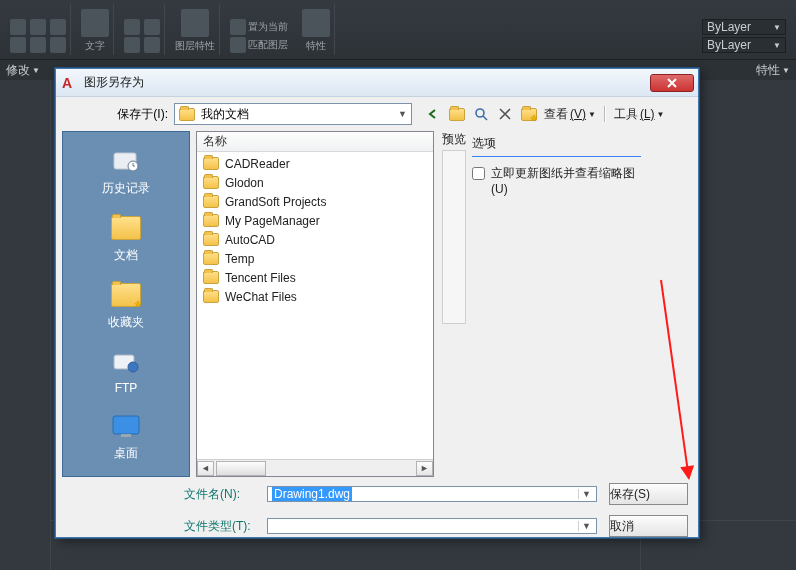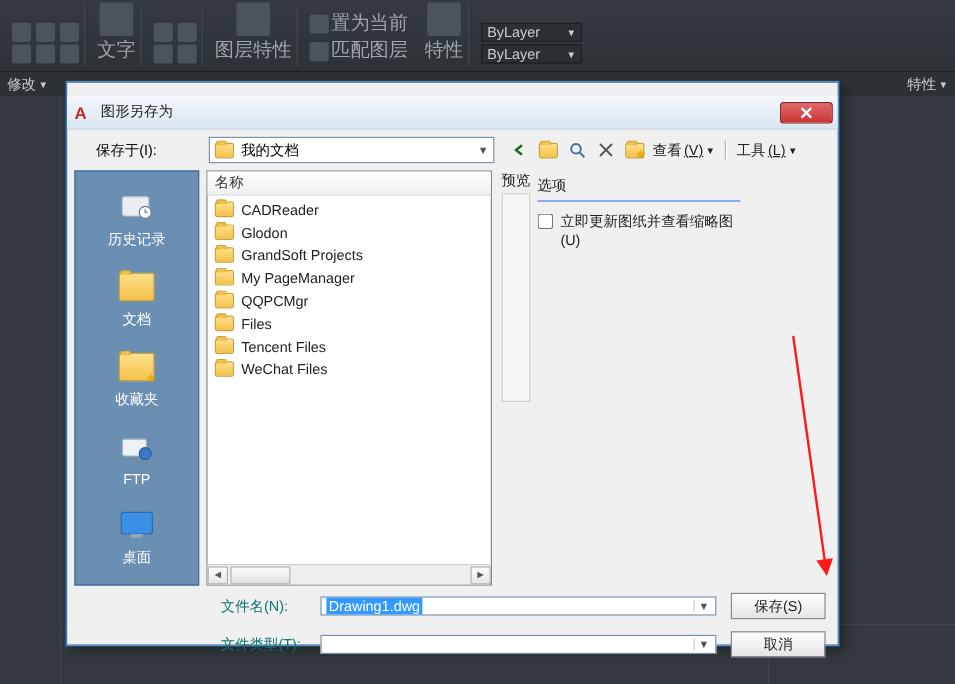--- a/index.html
+++ b/index.html
@@ -10,21 +10,21 @@
     position: absolute; left: 0; top: 0; right: 0; height: 60px;
     background: linear-gradient(#343a40,#2d3237);
     border-bottom: 1px solid #1e2124;
     display: flex; align-items: flex-end; color: #c9cdd1;
     gap: 6px; padding: 4px 6px;
   }
   .rgrp { display:flex; flex-direction:column; align-items:center; gap:2px; padding:2px 4px; border-right:1px solid #41474d; height:100%; justify-content:flex-end; }
   .rgrp:last-child { border-right:none; }
   .ricons { display:flex; gap:4px; }
   .ric { width:16px; height:16px; background:#4b535b; border-radius:2px; }
-  .rlbl { font-size:16px; color:#9ea5ab;font-family:Liberation Serif, serif; }
+  .rlbl { font-size:10px; color:#9ea5ab;font-family:Liberation Serif, serif; }
   .layercombo {
     width: 84px; background:#2a2f34; border:1px solid #1b1f22; color:#c9cdd1;
     display:flex; align-items:center; padding:0 4px; font-size:11px; height:16px;
     justify-content:space-between;
   }
   .layercombo .tri { font-size:8px; }
   .panel-strip { position:absolute; left:0; top:60px; right:0; height:20px; background:#2c3136; display:flex; align-items:center; color:#c9cdd1; padding:0 6px; gap:6px;}
   .panel-strip .dd { font-size:11px; display:flex; align-items:center; gap:2px;}
   .panel-strip .dd .tri{font-size:8px;}
   .panel-strip .spacer { flex:1; }
@@ -47,61 +47,61 @@
 
   
   .dialog {
     position:absolute; left:55px; top:68px; width:644px; height:470px;
     border:1px solid #3e78b3; background:#f0f0f0;
     box-shadow: 0 0 0 1px #274f7a, 4px 4px 10px rgba(0,0,0,.4);
   }
   .titlebar {
     height:28px; background:linear-gradient(#f3f7fb,#dbe7f4);
     border-bottom:1px solid #c5d2e0; display:flex; align-items:center;
-    padding:0 4px 0 6px; gap:6px;margin-top:11px;
+    padding:0 4px 0 6px; gap:6px;
   }
   .titlebar .appicon {
     width:16px;height:16px;position:relative;
   }
   .titlebar .appicon::before{
     content:"A"; position:absolute; inset:0;
     font: 900 14px/16px Arial; color:#c62828;
   }
   .titlebar .title { flex:1; color:#1a1a1a; }
   .titlebar .closebtn {
     width:44px;height:18px;background:linear-gradient(#e06969,#c33);
     border:1px solid #8b2222;border-radius:3px;display:flex;align-items:center;justify-content:center;
   }
   .titlebar .closebtn svg{stroke:#fff;stroke-width:2;}
 
   .drow1 {
     display:flex; align-items:center; gap:6px; padding:6px 10px 6px 24px;
   }
-  .drow1 .lbl { width:88px; text-align:left; }
+  .drow1 .lbl { width:88px; text-align:right; }
   .locsel {
     width:238px;height:22px;border:1px solid #7a93ab;background:#fff;
     display:flex;align-items:center;gap:6px;padding:0 4px;
   }
   .locsel .tri{margin-left:auto;font-size:9px;color:#555;}
   .foldicon{
     width:16px;height:13px;background:linear-gradient(#ffe08a,#f4c24a);
     border:1px solid #caa33a;border-radius:2px;position:relative;flex:0 0 auto;
   }
   .foldicon::before{content:"";position:absolute;left:0;top:-3px;width:7px;height:3px;background:#f4c24a;border:1px solid #caa33a;border-bottom:none;border-radius:2px 2px 0 0;}
   .foldicon.star::after{content:"★";position:absolute;right:-2px;bottom:-3px;font-size:9px;color:#f5b301;text-shadow:0 0 1px #8a6b00;}
   .toolbar-icons{display:flex;align-items:center;gap:6px;margin-left:6px;}
   .tico{width:18px;height:18px;display:flex;align-items:center;justify-content:center;cursor:default;}
   .sep{width:0;height:16px;border-left:1px solid #b9b9b9;border-right:1px solid #fff;margin:0 2px;}
   .menuword{display:flex;align-items:center;gap:2px;color:#222;}
   .menuword .u{text-decoration:underline;}
   .menuword .tri{font-size:8px;}
 
   .dbody{display:flex;height:346px;}
   .sidebar{
-    width:104px;background:#6a8fb3;border:1px solid #3e6a95;margin:0 0 0 6px;
+    width:128px;background:#6a8fb3;border:1px solid #3e6a95;margin:0 0 0 6px;
     display:flex;flex-direction:column;align-items:center;gap:8px;padding:10px 0;
     color:#fff;
   }
   .sbitem{display:flex;flex-direction:column;align-items:center;gap:4px;width:100%;padding:4px 0;}
   .sbico{width:36px;height:30px;display:flex;align-items:center;justify-content:center;}
   .sbitem .lbl{color:#fff;}
 
   .mainarea{flex:1;display:flex;gap:8px;padding:0 10px 0 6px;}
   .filelist{
     width:238px;border:1px solid #828790;background:#fff;display:flex;flex-direction:column;
@@ -129,21 +129,21 @@
   .frow2 .lbl{width:78px;text-align:left;color:#0f766e;}
   .combo{
     flex:0 0 330px;height:16px;border:1px solid #7a93ab;background:#fff;
     display:flex;align-items:center;padding:0 14px 0 4px;position:relative;
     font-family:"SimSun","NSimSun",monospace;
   }
   .combo .dd{position:absolute;right:2px;top:2px;bottom:2px;width:16px;display:flex;align-items:center;justify-content:center;border-left:1px solid #cfcfcf;color:#555;font-size:9px;}
   .combo .sel{background:#3399ff;color:#fff;padding:0 2px;}
   .btn{
     width:80px;height:22px;border:1px solid #8a8a8a;background:linear-gradient(#fdfdfd,#e4e4e4);
-    display:flex;align-items:center;justify-content:center;color:#222;margin-left:6px;
+    display:flex;align-items:center;justify-content:flex-start;color:#222;margin-left:6px;
   }
 
 </style>
 </head>
 <body>
 
 <div class="ribbon">
   <div class="rgrp">
     <div class="ricons">
       <div class="ric"></div>
@@ -187,21 +187,21 @@
       <div class="ric"></div>
       <span class="rlbl">匹配图层</span>
     </div>
   </div>
   <div class="rgrp">
     <div class="ricons">
         <div class="ric" style="width:28px;height:28px"></div>
       </div>
     <div class="rlbl">特性</div>
   </div>
-  <div class="rgrp" style="flex:1;border:none;align-items:flex-start">
+  <div class="rgrp" style="flex:1;border:none;align-items:flex-end">
     <div class="layercombo">
         <span>ByLayer</span>
         <span class="tri">▼</span>
       </div>
     <div class="layercombo">
         <span>ByLayer</span>
         <span class="tri">▼</span>
       </div>
   </div>
 </div>
@@ -336,25 +336,25 @@
           <div class="frow">
               <span class="foldicon"></span>
               <span>GrandSoft Projects</span>
             </div>
           <div class="frow">
               <span class="foldicon"></span>
               <span>My PageManager</span>
             </div>
           <div class="frow">
               <span class="foldicon"></span>
-              <span>QQPCMgr</span>
-            </div>
-          <div class="frow">
-              <span class="foldicon"></span>
-              <span>Files</span>
+              <span>AutoCAD</span>
+            </div>
+          <div class="frow">
+              <span class="foldicon"></span>
+              <span>Temp</span>
             </div>
           <div class="frow">
               <span class="foldicon"></span>
               <span>Tencent Files</span>
             </div>
           <div class="frow">
               <span class="foldicon"></span>
               <span>WeChat Files</span>
             </div>
         </div>

